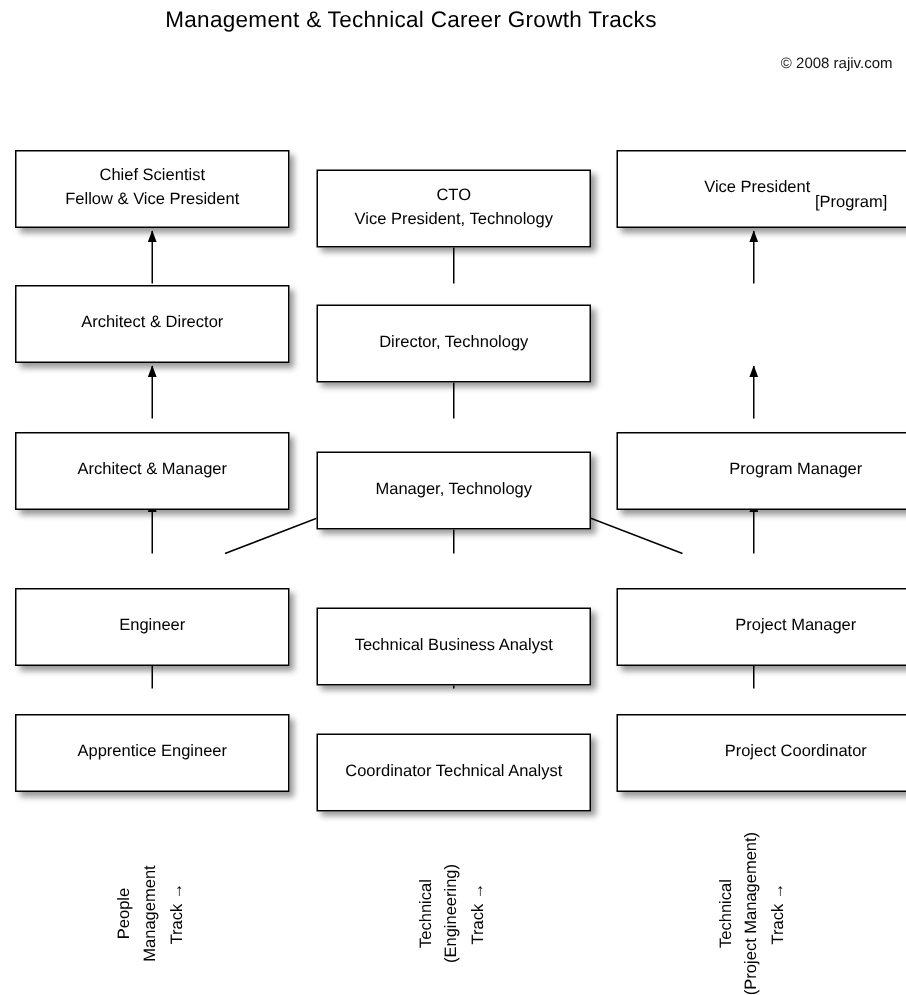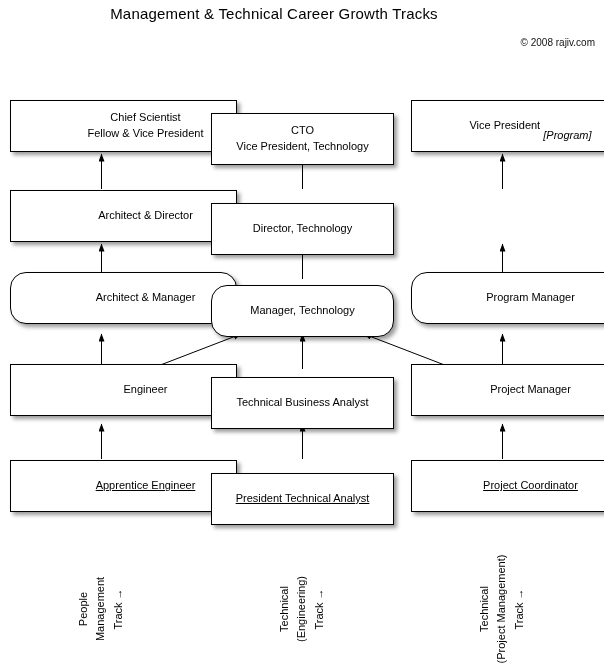--- a/index.html
+++ b/index.html
@@ -17,25 +17,25 @@
 
   .box{
     position:absolute; width:181px; height:50px;
     background:#fff; border:1px solid #000;
     box-shadow:3px 3px 4px rgba(0,0,0,0.40);
     display:flex; align-items:center; justify-content:center;
     text-align:center; font-size:11px; line-height:1.45;
     white-space:pre-line;
   }
   
-  .c0{left:10px;padding-left:44px;} .c1{left:211px;margin-top:13px;} .c2{left:411px;padding-left:28px;}
+  .c0{left:10px;} .c1{left:211px;margin-top:13px;} .c2{left:411px;padding-left:28px;}
   
-  .r0{top:100px;} .r1{top:190px;} .r2{top:272px;border-radius:16px;} .r3{top:364px;} .r4{top:460px;text-decoration:underline;}
+  .r0{top:100px;} .r1{top:190px;} .r2{top:288px;} .r3{top:392px;} .r4{top:476px;}
 
-  .it{font-style:italic;margin-top:20px;}
+  .it{margin-top:20px;}
   .box .seg{white-space:pre;}
 
   .arrows{position:absolute; left:0; top:0; width:604px; height:663px; pointer-events:none;}
   .arrows line{stroke:#000; stroke-width:1;}
 
   .track-label{
     position:absolute; width:150px; height:150px;
     display:flex; align-items:center; justify-content:center;
     transform:rotate(-90deg);
     font-size:11px; line-height:1.6; text-align:center;
@@ -88,21 +88,21 @@
   <div class="box c0 r1">Architect &amp; Director</div>
   <div class="box c0 r2">Architect &amp; Manager</div>
   <div class="box c0 r3">Engineer</div>
   <div class="box c0 r4">Apprentice Engineer</div>
 
   <div class="box c1 r0">CTO
 Vice President, Technology</div>
   <div class="box c1 r1">Director, Technology</div>
   <div class="box c1 r2">Manager, Technology</div>
   <div class="box c1 r3">Technical Business Analyst</div>
-  <div class="box c1 r4">President Technical Analyst</div>
+  <div class="box c1 r4">Coordinator Technical Analyst</div>
 
   <div class="box c2 r0"><span class="seg">Vice President </span><span class="seg it">[Program]</span></div>
   <div class="box c2 r2">Program Manager</div>
   <div class="box c2 r3">Project Manager</div>
   <div class="box c2 r4">Project Coordinator</div>
 
   <div class="track-label tl0">People
 Management
 Track  →</div>
   <div class="track-label tl1">Technical

